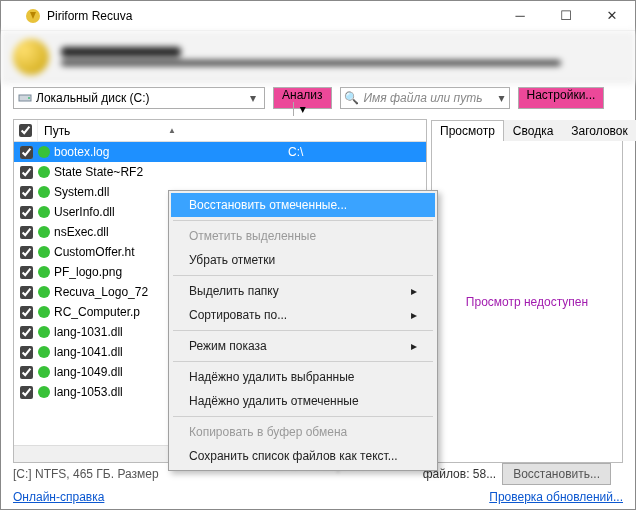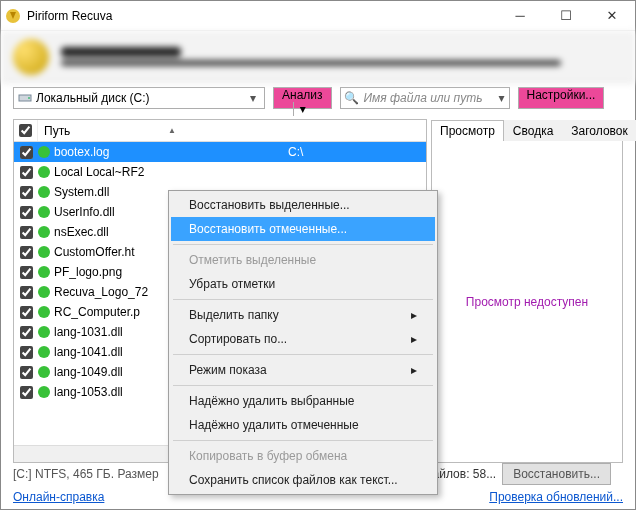--- a/index.html
+++ b/index.html
@@ -1,18 +1,18 @@
 <!DOCTYPE html>
 <html><head>
 <meta charset="utf-8">
 <style>
   * { box-sizing: border-box; margin: 0; padding: 0; font-family: "Segoe UI", Tahoma, sans-serif; font-size: 12px; }
   body { background: #fff; width: 636px; height: 510px; overflow: hidden; position: relative; }
   .win { width: 636px; height: 510px; border: 1px solid #888; background: #fff; display: flex; flex-direction: column; }
-  .titlebar { height: 30px; display: flex; align-items: center; padding-left: 4px; background: #fff; border-bottom: 1px solid #eee; }
+  .titlebar { height: 30px; display: flex; align-items: center; padding-left: 24px; background: #fff; border-bottom: 1px solid #eee; }
   .titlebar .app-icon { width:16px; height:16px; margin-right:6px; display:inline-flex; align-items:center; justify-content:center; }
   .titlebar .title { flex: 1; font-size: 12px; }
   .titlebar .winbtn { width: 46px; height: 30px; display: flex; align-items: center; justify-content: center; font-size: 13px; color:#333; }
   .banner { height: 52px; background: #f3f3f3; border-bottom: 1px solid #ddd; display:flex; align-items:center; padding:0 12px; filter: blur(3px); }
   .banner .b-icon { width:36px; height:36px; background: radial-gradient(circle at 30% 30%, #ffe070, #c9a20a); border-radius:50%; margin-right:12px; }
   .banner .b-line { height:10px; background:#222; border-radius:4px; margin:3px 0; }
   .toolbar { height: 30px; display:flex; align-items:center; gap:8px; padding:4px 12px 4px 12px; }
   .combo { display:flex; align-items:center; border:1px solid #adadad; background:#fff; height:22px; padding:0 4px; }
   .combo .drop { margin-left:auto; padding:0 4px; color:#555; }
   .disk-combo { width: 252px; }
@@ -127,21 +127,21 @@
               </span>
               <span class="dot"></span>
               <span class="fname">bootex.log</span>
               <span class="fpath">C:\</span>
             </div>
             <div class="row">
               <span class="chk">
                 <input type="checkbox" checked="" style="">
               </span>
               <span class="dot"></span>
-              <span class="fname">Local Local~RF2</span>
+              <span class="fname">State State~RF2</span>
               <span class="fpath"></span>
             </div>
             <div class="row">
               <span class="chk">
                 <input type="checkbox" checked="" style="">
               </span>
               <span class="dot"></span>
               <span class="fname">System.dll</span>
               <span class="fpath"></span>
             </div>
@@ -254,21 +254,20 @@
 
   <div class="status2">
     <span class="link">Онлайн-справка</span>
     <span class="link">Проверка обновлений...</span>
   </div>
 </div>
 
 <div class="watermark">OS Helper</div>
 
 <div class="ctx-menu" id="ctx">
-    <div class="m-item">Восстановить выделенные...</div>
     <div class="m-item hl">Восстановить отмеченные...</div>
     <div class="m-sep"></div>
     <div class="m-item disabled">Отметить выделенные</div>
     <div class="m-item">Убрать отметки</div>
     <div class="m-sep"></div>
     <div class="m-item">Выделить папку<span style="float: right;">▸</span></div>
     <div class="m-item">Сортировать по...<span style="float: right;">▸</span></div>
     <div class="m-sep"></div>
     <div class="m-item">Режим показа<span style="float: right;">▸</span></div>
     <div class="m-sep"></div>

